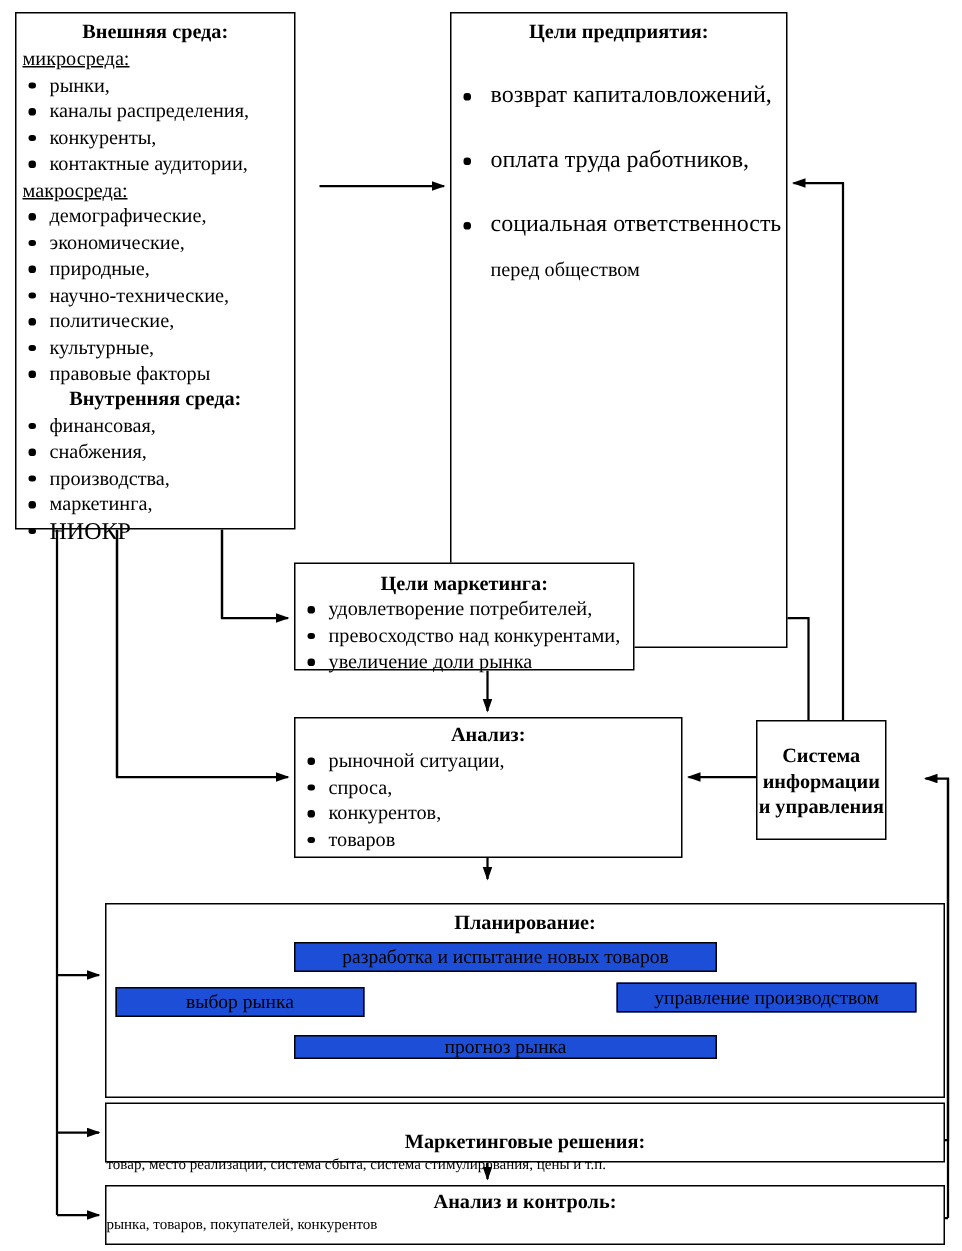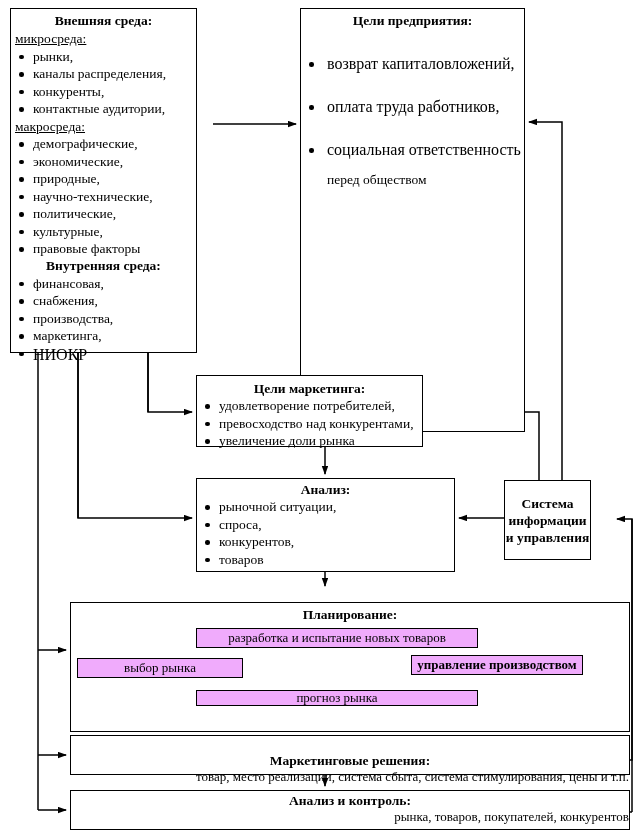--- a/index.html
+++ b/index.html
@@ -67,31 +67,31 @@
   #box-analysis{left:196px;top:478px;width:259px;height:94px;padding-top:3px;}
 
   #box-infosys{left:504px;top:480px;width:87px;height:80px;
      display:flex;align-items:center;justify-content:center;}
   #box-infosys .ttl{white-space:normal;line-height:17px;}
 
   #box-planning{left:70px;top:590px;width:560px;height:130px;padding-top:4px;margin-top:12px;}
 
   #box-newprod{left:196px;top:628px;width:282px;height:20px;}
   #box-market{left:77px;top:658px;width:166px;height:20px;}
-  #box-production{left:411px;top:655px;width:172px;height:20px;font-weight:bold;}
+  #box-production{left:411px;top:655px;width:200px;height:20px;}
   #box-forecast{left:196px;top:690px;width:282px;height:16px;}
   .ibox{
-    position:absolute;border:1.4px solid #000;background:#f0abfc;box-sizing:border-box;
+    position:absolute;border:1.4px solid #000;background:#1d4ed8;box-sizing:border-box;
     display:flex;align-items:center;justify-content:center;
     font-size:13px;white-space:nowrap;
   }
 
   #box-decisions{left:70px;top:735px;width:560px;height:40px;padding-top:17px;}
   #box-control{left:70px;top:790px;width:560px;height:40px;padding-top:2px;}
-  .sub{text-align:right;font-size:13px;line-height:16px;}
+  .sub{text-align:left;font-size:10px;line-height:16px;}
 </style>
 </head>
 <body>
 
 <div id="canvas">
 
   <svg id="wires" viewBox="0 0 641 834" xmlns="http://www.w3.org/2000/svg">
     <defs>
       <marker id="ah" markerWidth="9" markerHeight="9" refX="8" refY="3.2" orient="auto" markerUnits="userSpaceOnUse">
         <path d="M0,0 L9,3.2 L0,6.4 z" fill="#000"></path>

